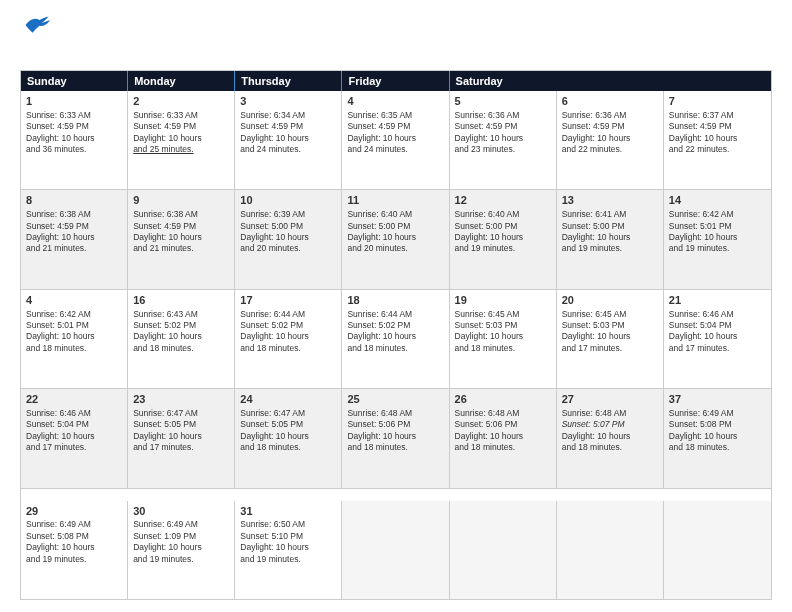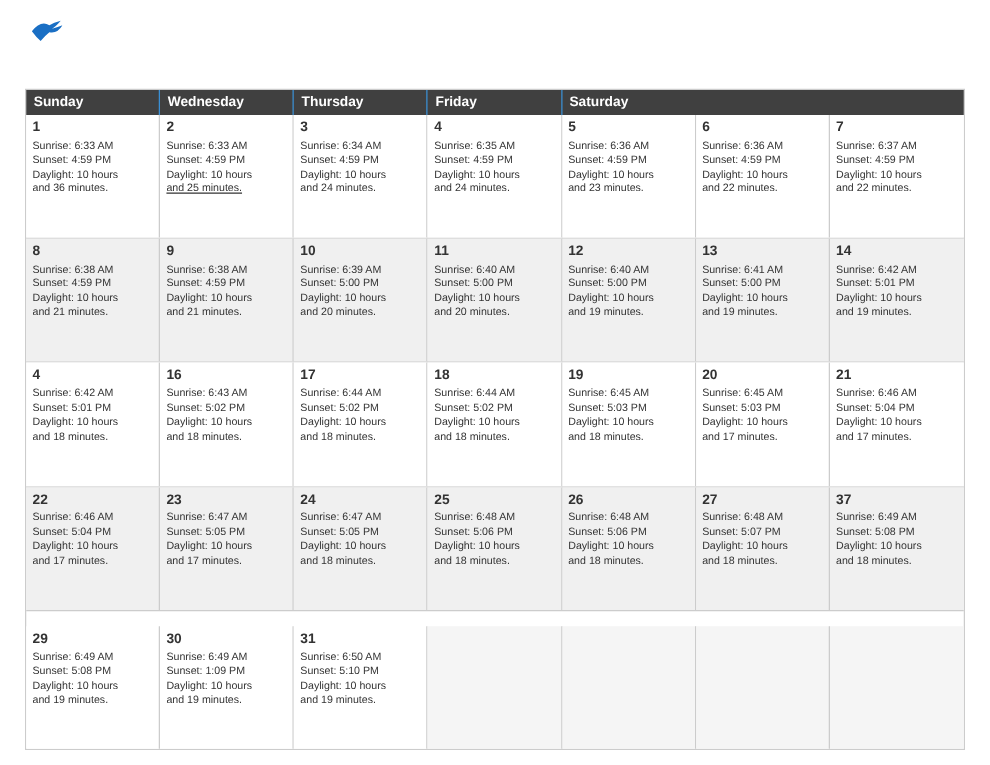--- a/index.html
+++ b/index.html
@@ -58,21 +58,21 @@
     }
     .calendar {
       flex: 1;
       display: flex;
       flex-direction: column;
       border: 1px solid #ccc;
     }
     .cal-header {
       display: grid;
       grid-template-columns: repeat(7, 1fr);
-      background: #404040;
+      background: #0f172a;
     }
     .cal-header-cell {
       color: #fff;
       font-size: 11px;
       font-weight: bold;
       padding: 4px 6px;
       text-align: left;
       border-right: 1px solid #3a8fd4;
     }
     .cal-header-cell:last-child { border-right: none; }
@@ -125,21 +125,21 @@
     </div>
     <div class="title-block">
       <div class="month-title"></div>
       <div class="location-title"></div>
     </div>
   </div>
 
   <div class="calendar">
     <div class="cal-header" id="cal-header">
         <div class="cal-header-cell">Sunday</div>
-        <div class="cal-header-cell">Wednesday</div>
+        <div class="cal-header-cell">Monday</div>
         <div class="cal-header-cell">Thursday</div>
         <div class="cal-header-cell">Friday</div>
         <div class="cal-header-cell">Saturday</div>
       </div>
     <div class="cal-body" id="cal-body">
         <div class="cal-row">
           <div class="cal-cell">
             <span class="day-num">1</span>
             <span style="display: block;">Sunrise: 6:33 AM</span>
             <span style="display: block;">Sunset: 4:59 PM</span>
@@ -323,21 +323,21 @@
           <div class="cal-cell shaded">
             <span class="day-num">26</span>
             <span style="display: block;">Sunrise: 6:48 AM</span>
             <span style="display: block;">Sunset: 5:06 PM</span>
             <span style="display: block;">Daylight: 10 hours</span>
             <span style="display: block;">and 18 minutes.</span>
           </div>
           <div class="cal-cell shaded">
             <span class="day-num">27</span>
             <span style="display: block;">Sunrise: 6:48 AM</span>
-            <span style="display: block;">Sunset: 5:07 PM</span>
+            <span style="display: block; font-style: italic;">Sunset: 5:07 PM</span>
             <span style="display: block;">Daylight: 10 hours</span>
             <span style="display: block;">and 18 minutes.</span>
           </div>
           <div class="cal-cell shaded">
             <span class="day-num">37</span>
             <span style="display: block;">Sunrise: 6:49 AM</span>
             <span style="display: block;">Sunset: 5:08 PM</span>
             <span style="display: block;">Daylight: 10 hours</span>
             <span style="display: block;">and 18 minutes.</span>
           </div>

